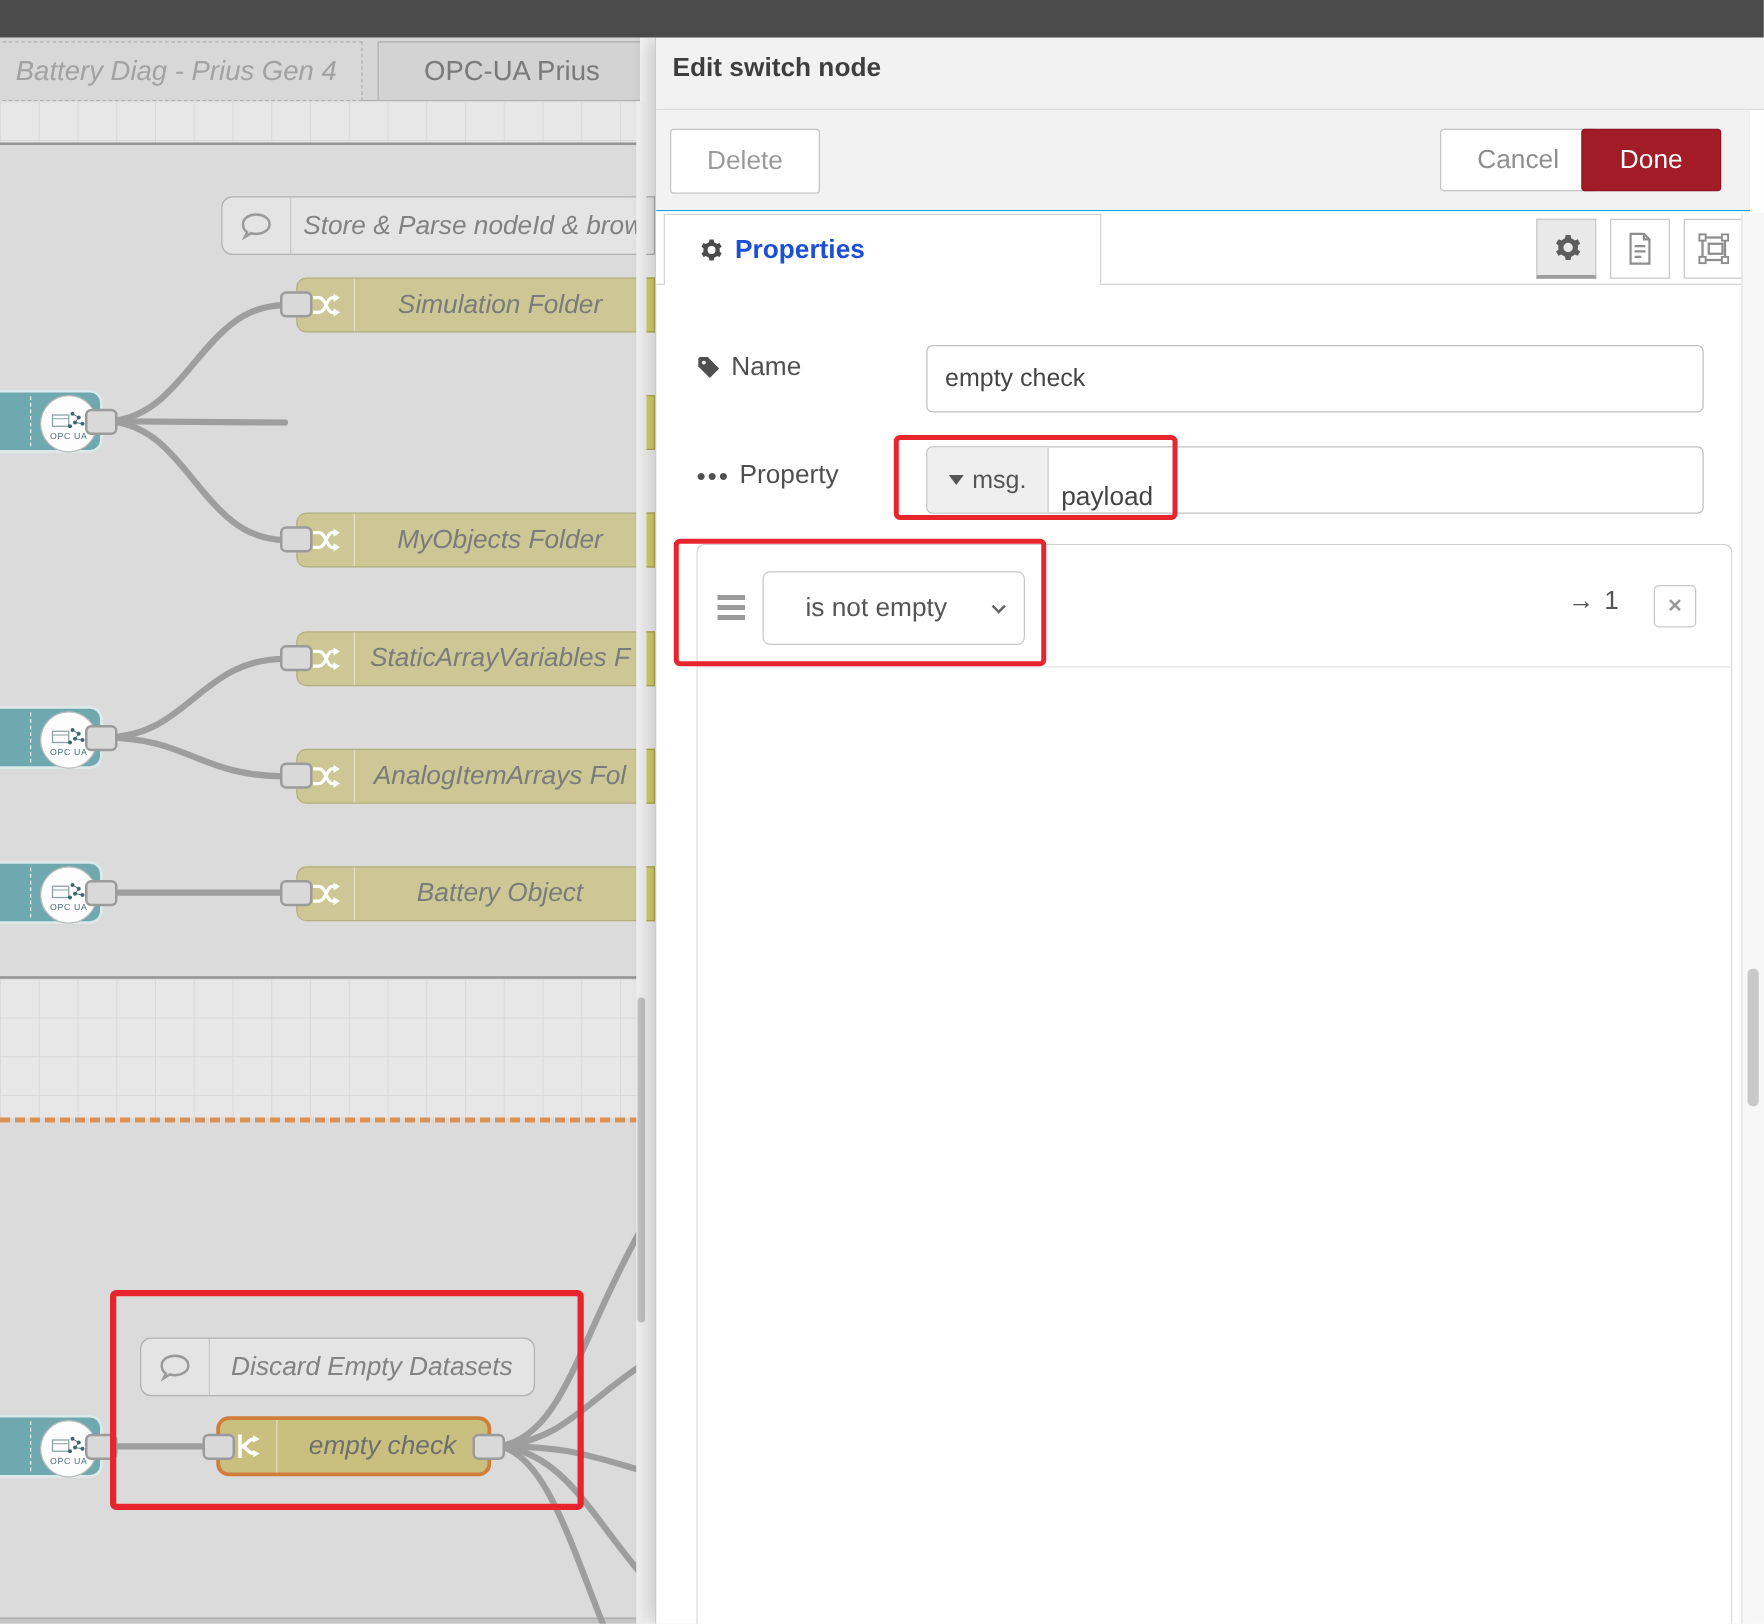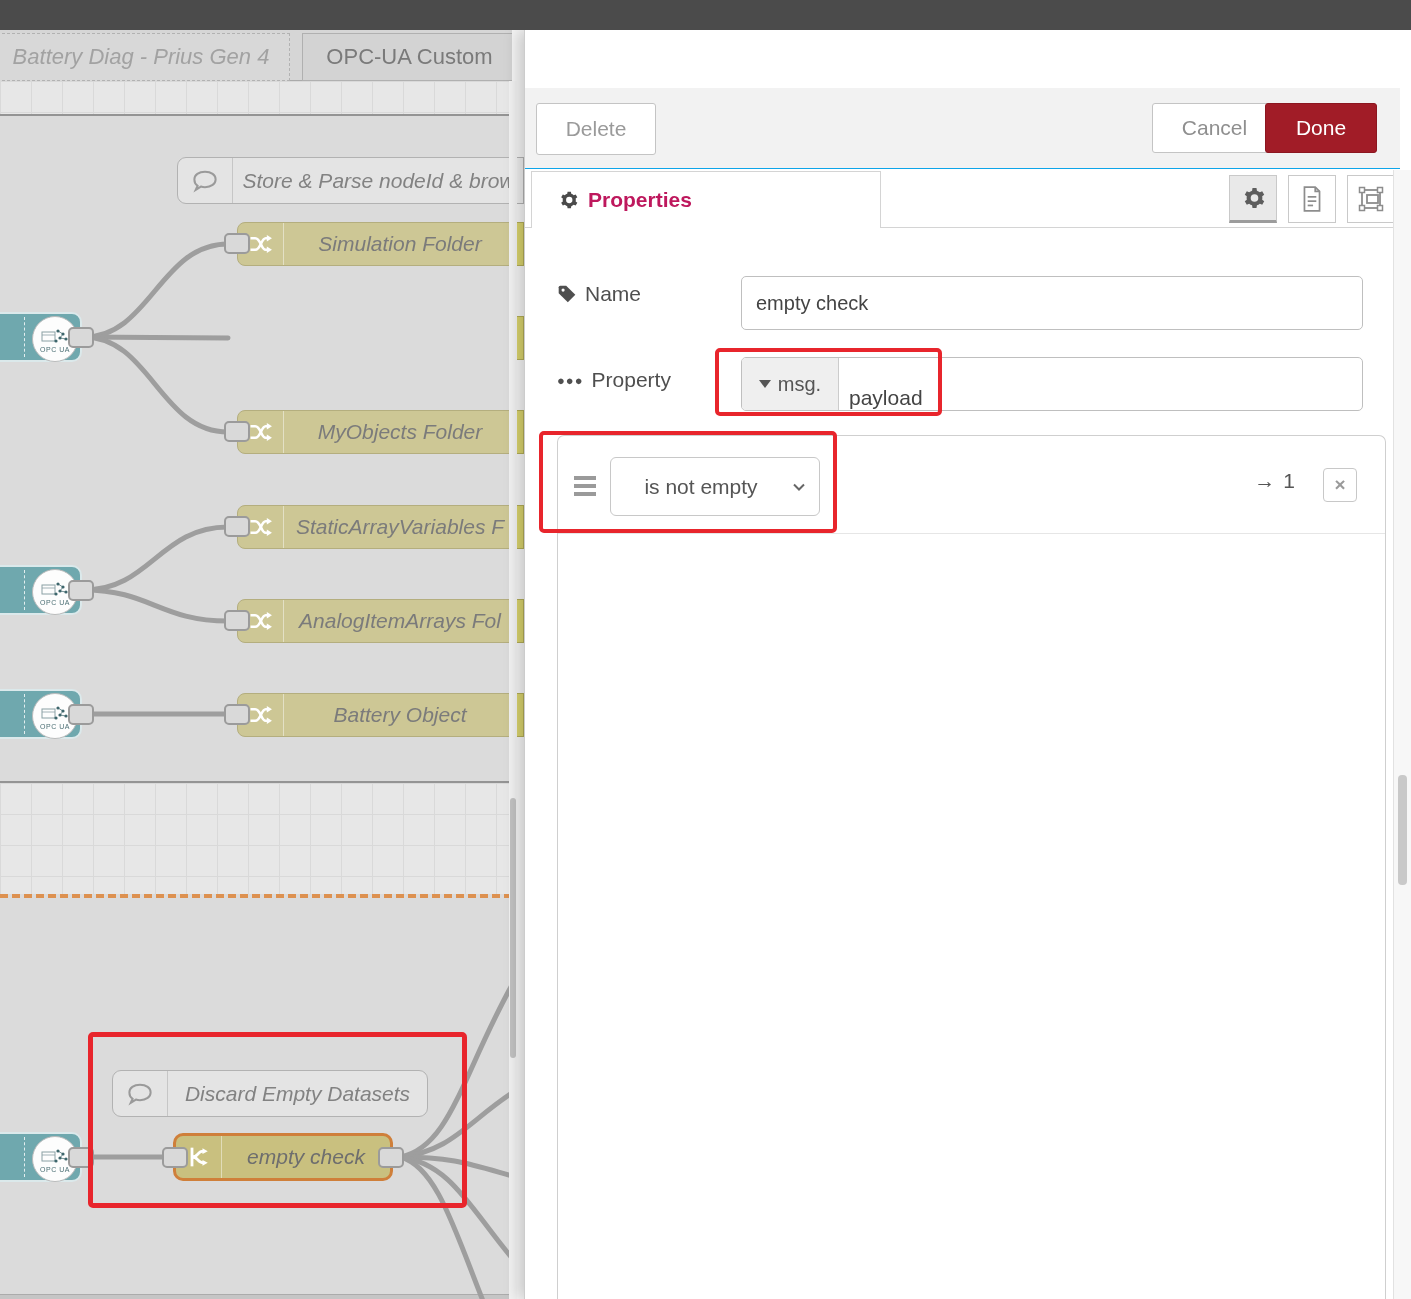--- a/index.html
+++ b/index.html
@@ -80,21 +80,21 @@
   #dlg-toolbar { left:0; top:58px; width:875px; height:81px; background:#f2f2f2; border-bottom:1px solid #0ea5e9; }
   .dlg-btn { position:absolute; display:flex; align-items:center; justify-content:center;
     font-size:21px; border-radius:3px; cursor:pointer; }
   #btn-delete { left:11px; top:15px; width:120px; height:52px; background:#fff; border:1px solid #c4c4c4; color:#9a9a9a; }
   #btn-cancel { left:588px; top:15px; width:125px; height:50px; background:#fff; border:1px solid #c4c4c4; color:#8f8f8f;margin-left:39px; }
   #btn-done { left:740px; top:15px; width:112px; height:50px; background:#a11c27; border:1px solid #8c1620; color:#fff; }
 
   #dlg-tabrow { left:0; top:139px; width:887px; height:59px; background:#fff; border-bottom:1px solid #d4d4d4; }
   #tab-properties { position:absolute; left:6px; top:2px; width:350px; height:57px; background:#fff;
     border:1px solid #d4d4d4; border-bottom:none; display:flex; align-items:center; padding-left:26px; gap:10px; }
-  #tab-properties span { font-size:21px; font-weight:bold; color:#be185d; }
+  #tab-properties span { font-size:21px; font-weight:bold; color:#1d4ed8; }
   .mini-btn { position:absolute; top:6px; width:48px; height:48px; background:#fff; border:1px solid #c9c9c9;
     display:flex; align-items:center; justify-content:center; }
   #mini-gear { left:704px; background:#e9e9e9; border-bottom:3px solid #9c9c9c; }
   #mini-doc { left:763px; }
   #mini-appearance { left:822px; }
 
   .form-label { position:absolute; display:flex; align-items:center; gap:8px; font-size:21px; color:#4f4f4f; }
   #name-input { position:absolute; left:216px; top:246px; width:622px; height:54px; border:1px solid #bfbfbf;
     border-radius:5px; font-size:20px; color:#444; padding-left:14px; font-family:"Liberation Sans",sans-serif; }
   #property-field { position:absolute; left:216px; top:327px; width:622px; height:54px; border:1px solid #bfbfbf;
@@ -127,21 +127,21 @@
 </head>
 <body>
 
 <div id="workspace" class="abs">
 
   <div id="tabbar" class="abs"></div>
   <div id="tab-1" class="flow-tab">
       <span>Battery Diag - Prius Gen 4</span>
     </div>
   <div id="tab-2" class="flow-tab">
-      <span>OPC-UA Custom</span>
+      <span>OPC-UA Prius</span>
     </div>
 
   <div id="grid-top" class="abs grid-band"></div>
   <div id="grid-mid" class="abs grid-band"></div>
   <div id="group-1" class="abs group-rect"></div>
   <div id="group-2" class="abs group-rect"></div>
   <div id="bottom-strip" class="abs"></div>
 
   <svg id="wires" class="abs" width="512" height="1299">
     <path d="M84,337 C150,337 160,244 228,244"></path>
@@ -344,20 +344,23 @@
 <div class="sliver sliver-switch abs" style="top:505px;height:44px"></div>
 <div class="sliver sliver-switch abs" style="top:599px;height:44px"></div>
 <div class="sliver sliver-switch abs" style="top:693px;height:44px"></div>
 <div id="ws-scroll-track" class="abs"></div>
 <div id="ws-scroll-thumb" class="abs"></div>
 
 <div id="topbar" class="abs"></div>
 
 <div id="dialog" class="abs">
 
+  <div id="dlg-header" class="abs">
+    <div id="dlg-title" class="abs">Edit switch node</div>
+  </div>
 
   <div id="dlg-toolbar" class="abs">
     <div id="btn-delete" class="dlg-btn">
         <span>Delete</span>
       </div>
     <div id="btn-cancel" class="dlg-btn">
         <span>Cancel</span>
       </div>
     <div id="btn-done" class="dlg-btn">
         <span>Done</span>

